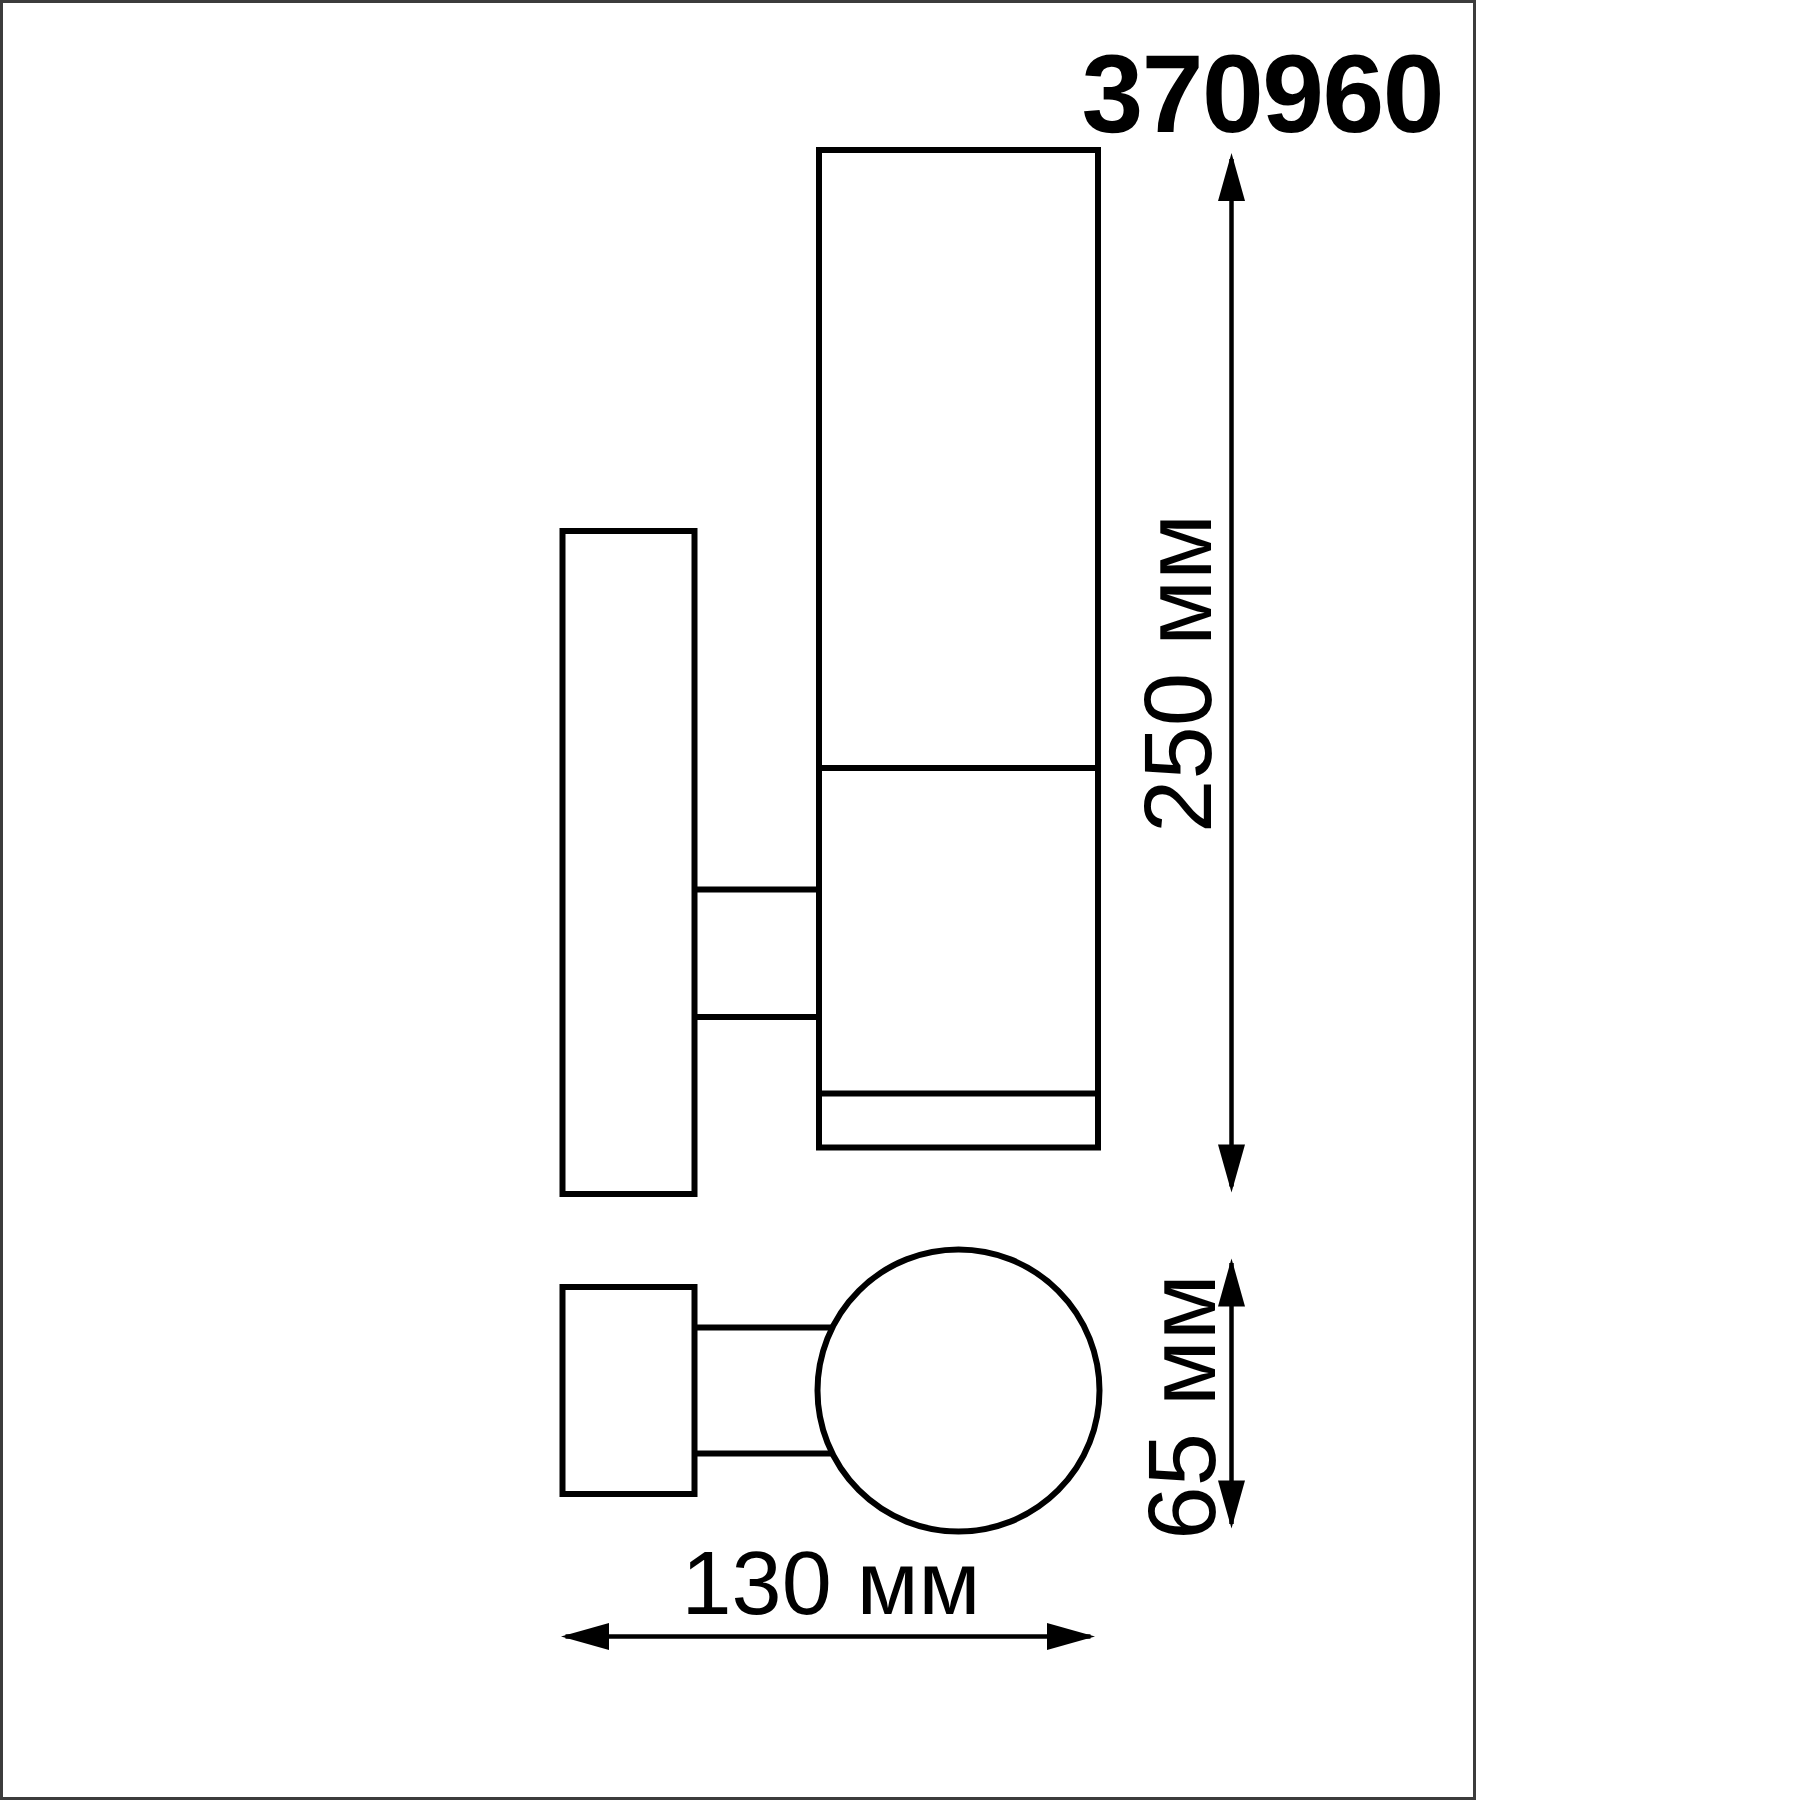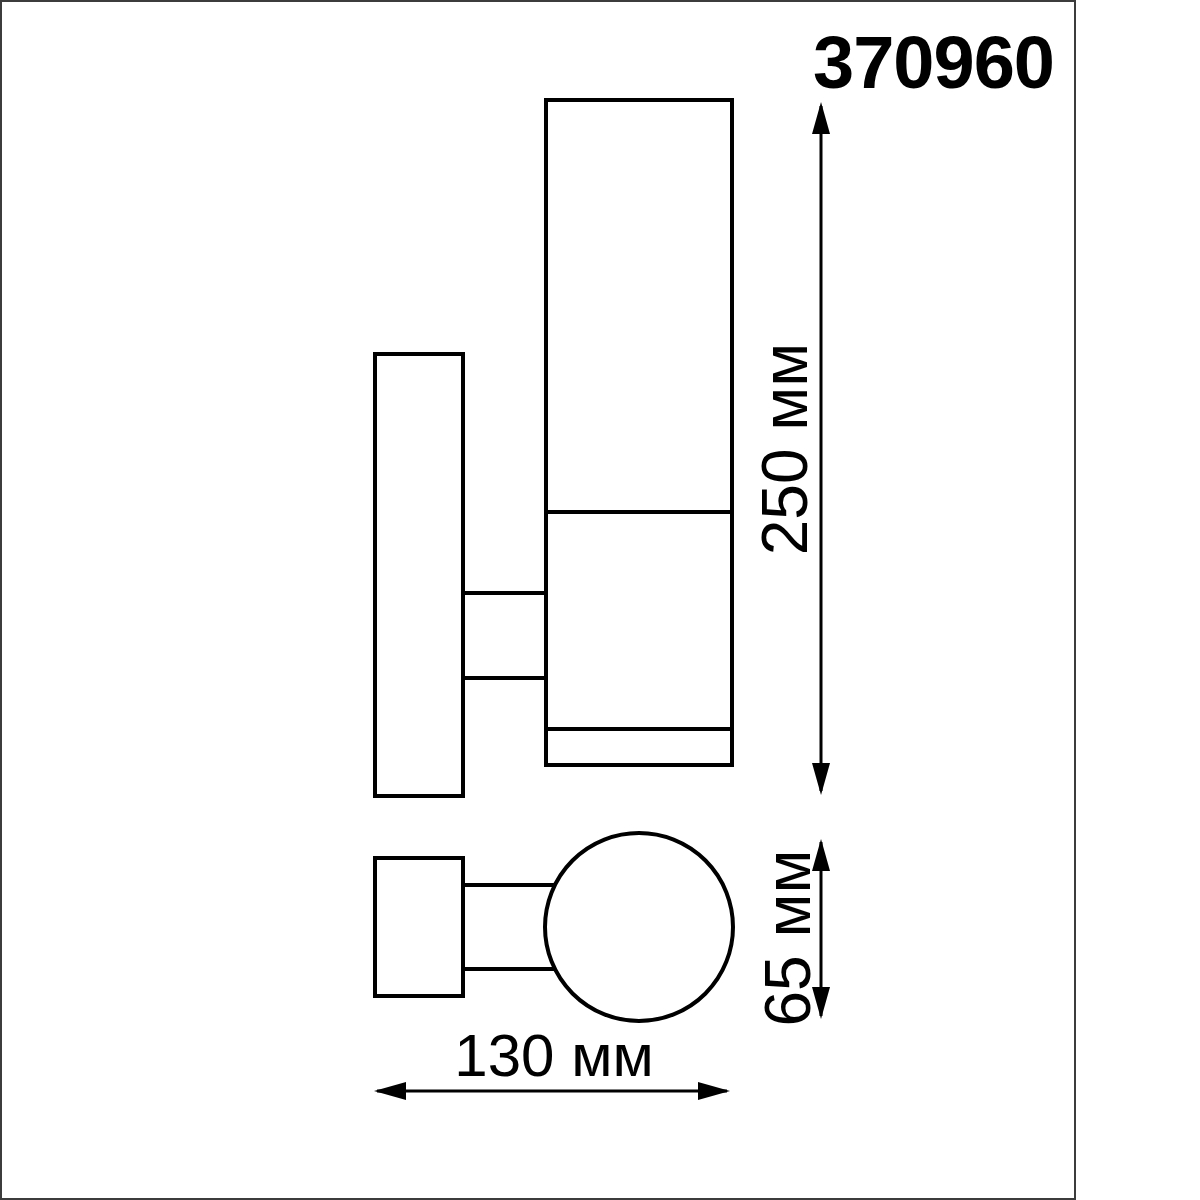--- a/index.html
+++ b/index.html
@@ -2,21 +2,21 @@
 <html><head>
 <meta charset="utf-8">
 <style>
   html, body {
     margin: 0;
     padding: 0;
     background: #ffffff;
   }
   .canvas {
     position: relative;
-    width: 1076px;
+    width: 984px;
     height: 1200px;
     box-sizing: border-box;
     border: 2px solid #3c3c3c;
     background: #ffffff;
     overflow: hidden;
     font-family: "Liberation Sans", sans-serif;
   }
   .drawing-svg {
     position: absolute;
     left: 0;

